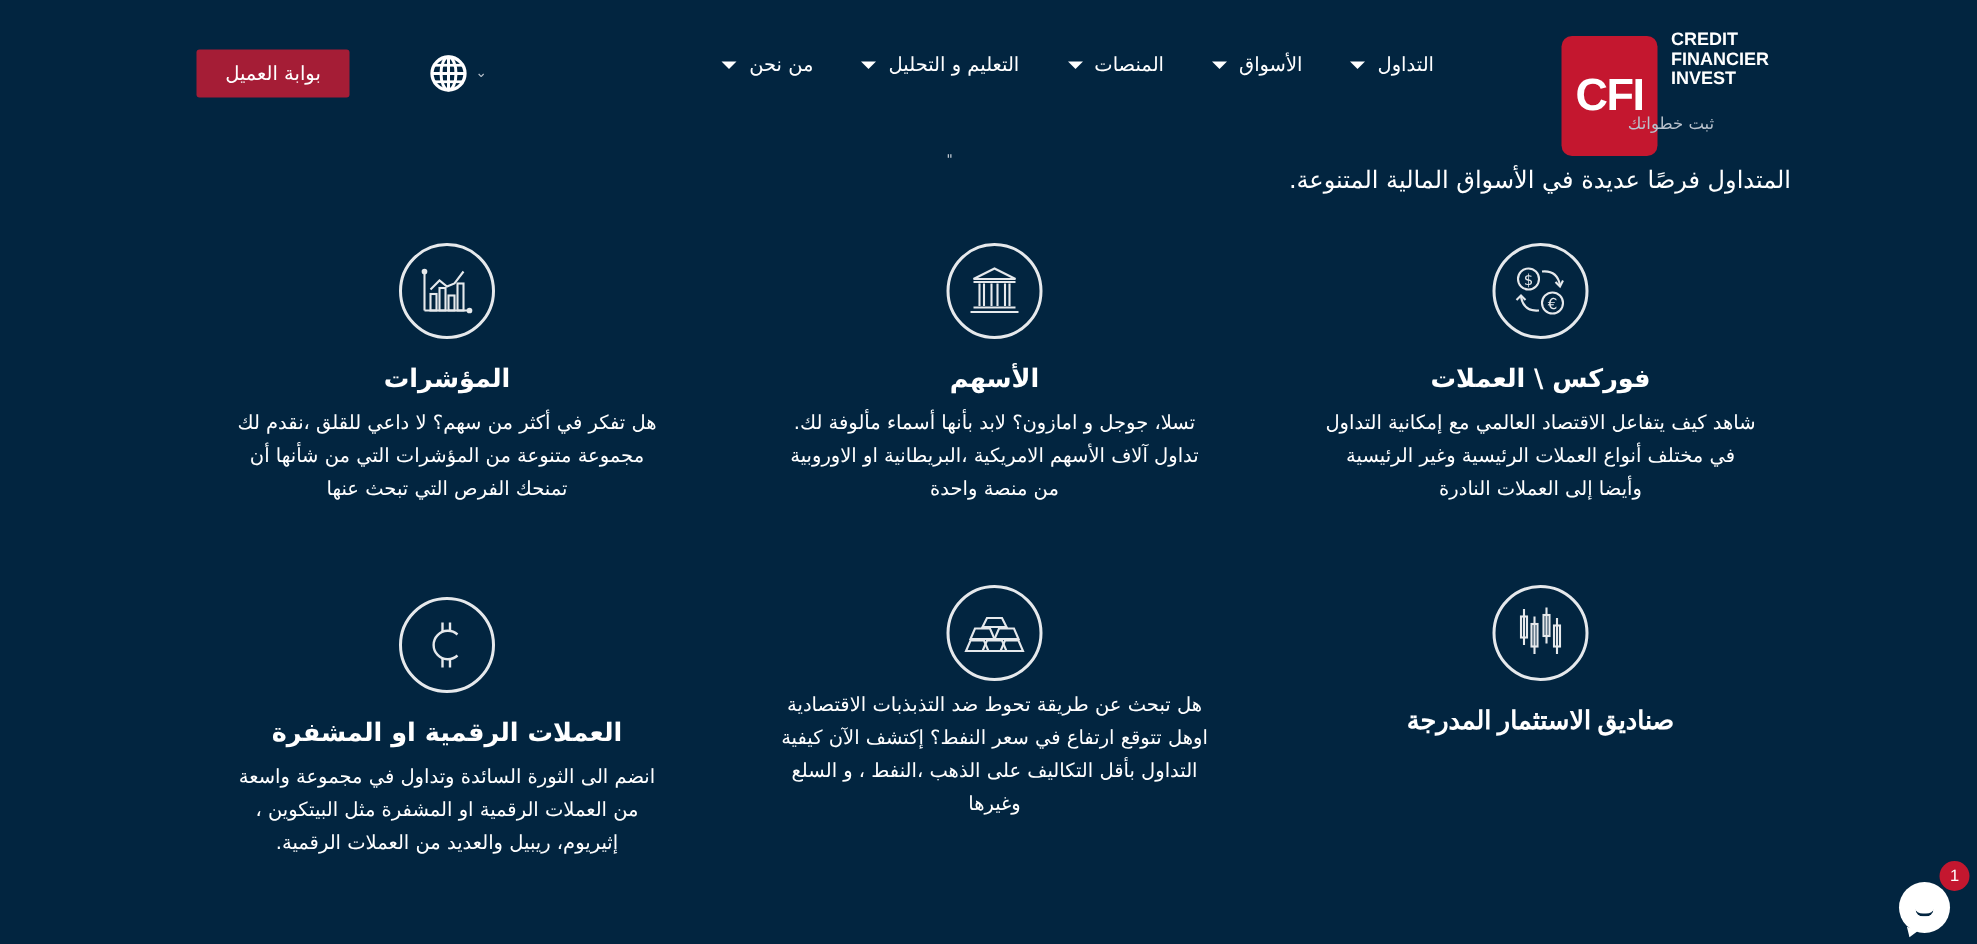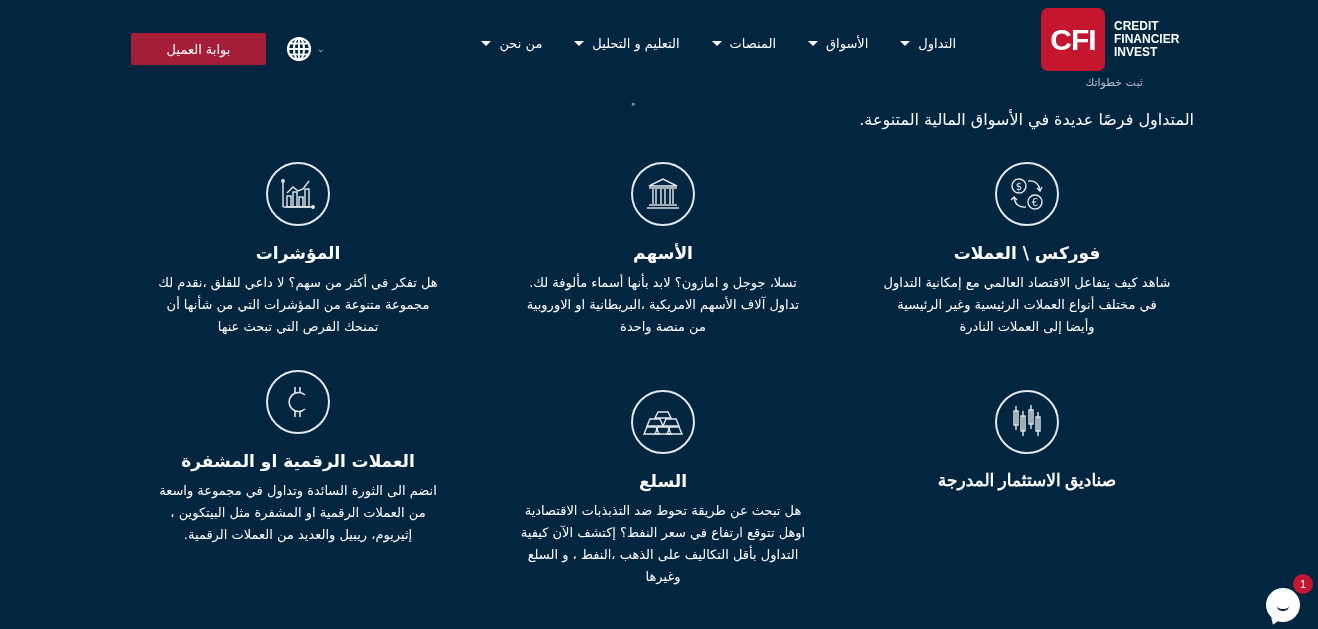--- a/index.html
+++ b/index.html
@@ -6,21 +6,21 @@
   html, body { width: 1318px; height: 629px; overflow: hidden; }
   body {
     background: #022540;
     color: #ffffff;
     font-family: "DejaVu Sans", sans-serif;
     position: relative;
   }
   .header { position: absolute; top: 0; left: 0; width: 1318px; height: 95px; }
   .logo { position: absolute; left: 1041px; top: 8px; width: 145px; height: 85px; }
   .logo-box {
-    position: absolute; left: 0; top: 0; width: 64px; height: 63px;
+    position: absolute; left: 0; top: 16px; width: 64px; height: 80px;
     background: #c4172f; border-radius: 7px;
     display: flex; align-items: center; justify-content: center;
     font-family: "Liberation Sans", sans-serif; font-weight: bold;
     font-size: 30px; letter-spacing: -1px; color: #fff;
   }
   .logo-text {
     position: absolute; left: 73px; top: 12px;
     font-family: "Liberation Sans", sans-serif; font-weight: bold;
     font-size: 12px; line-height: 13px; color: #fff;
   }
@@ -35,21 +35,21 @@
     display: flex; align-items: center; gap: 8px; margin-left: 32px;
     font-size: 13px; color: #fff; cursor: pointer;
   }
   .nav-item .caret {
     width: 0; height: 0; border-left: 5px solid transparent;
     border-right: 5px solid transparent; border-top: 5px solid #fff;
   }
   .lang { position: absolute; left: 286px; top: 36px; display: flex; align-items: center; gap: 5px; }
   .lang .chev { font-size: 9px; color: #b9c2cc; }
   .portal-btn {
-    position: absolute; left: 131px; top: 33px; width: 135px; height: 32px;
+    position: absolute; left: 131px; top: 33px; width: 102px; height: 32px;
     background: #a51d36; color: #fff; border-radius: 2px;
     font-size: 13px; display: flex; align-items: center; justify-content: center;
     direction: rtl; cursor: pointer;
   }
   .intro {
     position: absolute; right: 124px; top: 110px; direction: rtl;
     font-size: 16px; color: #fff;
   }
   .quote-mark { position: absolute; left: 631px; top: 102px; font-size: 9px; color: #cfd6dd; }
   .card {
@@ -214,25 +214,24 @@
   <div class="icon-circle">
     <svg width="42" height="40" viewBox="0 0 42 40" fill="none" stroke="#e6e9ec" stroke-width="1.4">
       <path d="M16 10 L26 10 L29 16 L13 16 Z"></path>
       <path d="M8 17 L18 17 L21 24 L5 24 Z"></path>
         <path d="M24 17 L34 17 L37 24 L21 24 Z"></path>
       <path d="M5 25 L14 25 L17 32 L2 32 Z"></path>
         <path d="M16 25 L26 25 L29 32 L13 32 Z"></path>
         <path d="M28 25 L37 25 L40 32 L25 32 Z"></path>
     </svg>
   </div>
-  <div class="title">السلع</div>
   <div class="desc">هل تبحث عن طريقة تحوط ضد التذبذبات الاقتصادية اوهل تتوقع ارتفاع في سعر النفط؟ إكتشف الآن كيفية التداول بأقل التكاليف على الذهب ،النفط ، و السلع وغيرها</div>
 </div>
 
-<div class="card" style="left:153px; top:370px;">
+<div class="card" style="left:153px; top:398px;">
   <div class="icon-circle">
     <svg width="40" height="40" viewBox="0 0 40 40" fill="none" stroke="#e6e9ec" stroke-width="1.6">
       <path d="M27 13 A9.5 9.5 0 1 0 27 27"></path>
       <line x1="17" y1="5" x2="17" y2="11"></line>
         <line x1="22" y1="5" x2="22" y2="11"></line>
       <line x1="17" y1="29" x2="17" y2="35"></line>
         <line x1="22" y1="29" x2="22" y2="35"></line>
     </svg>
   </div>
   <div class="title">العملات الرقمية او المشفرة</div>

